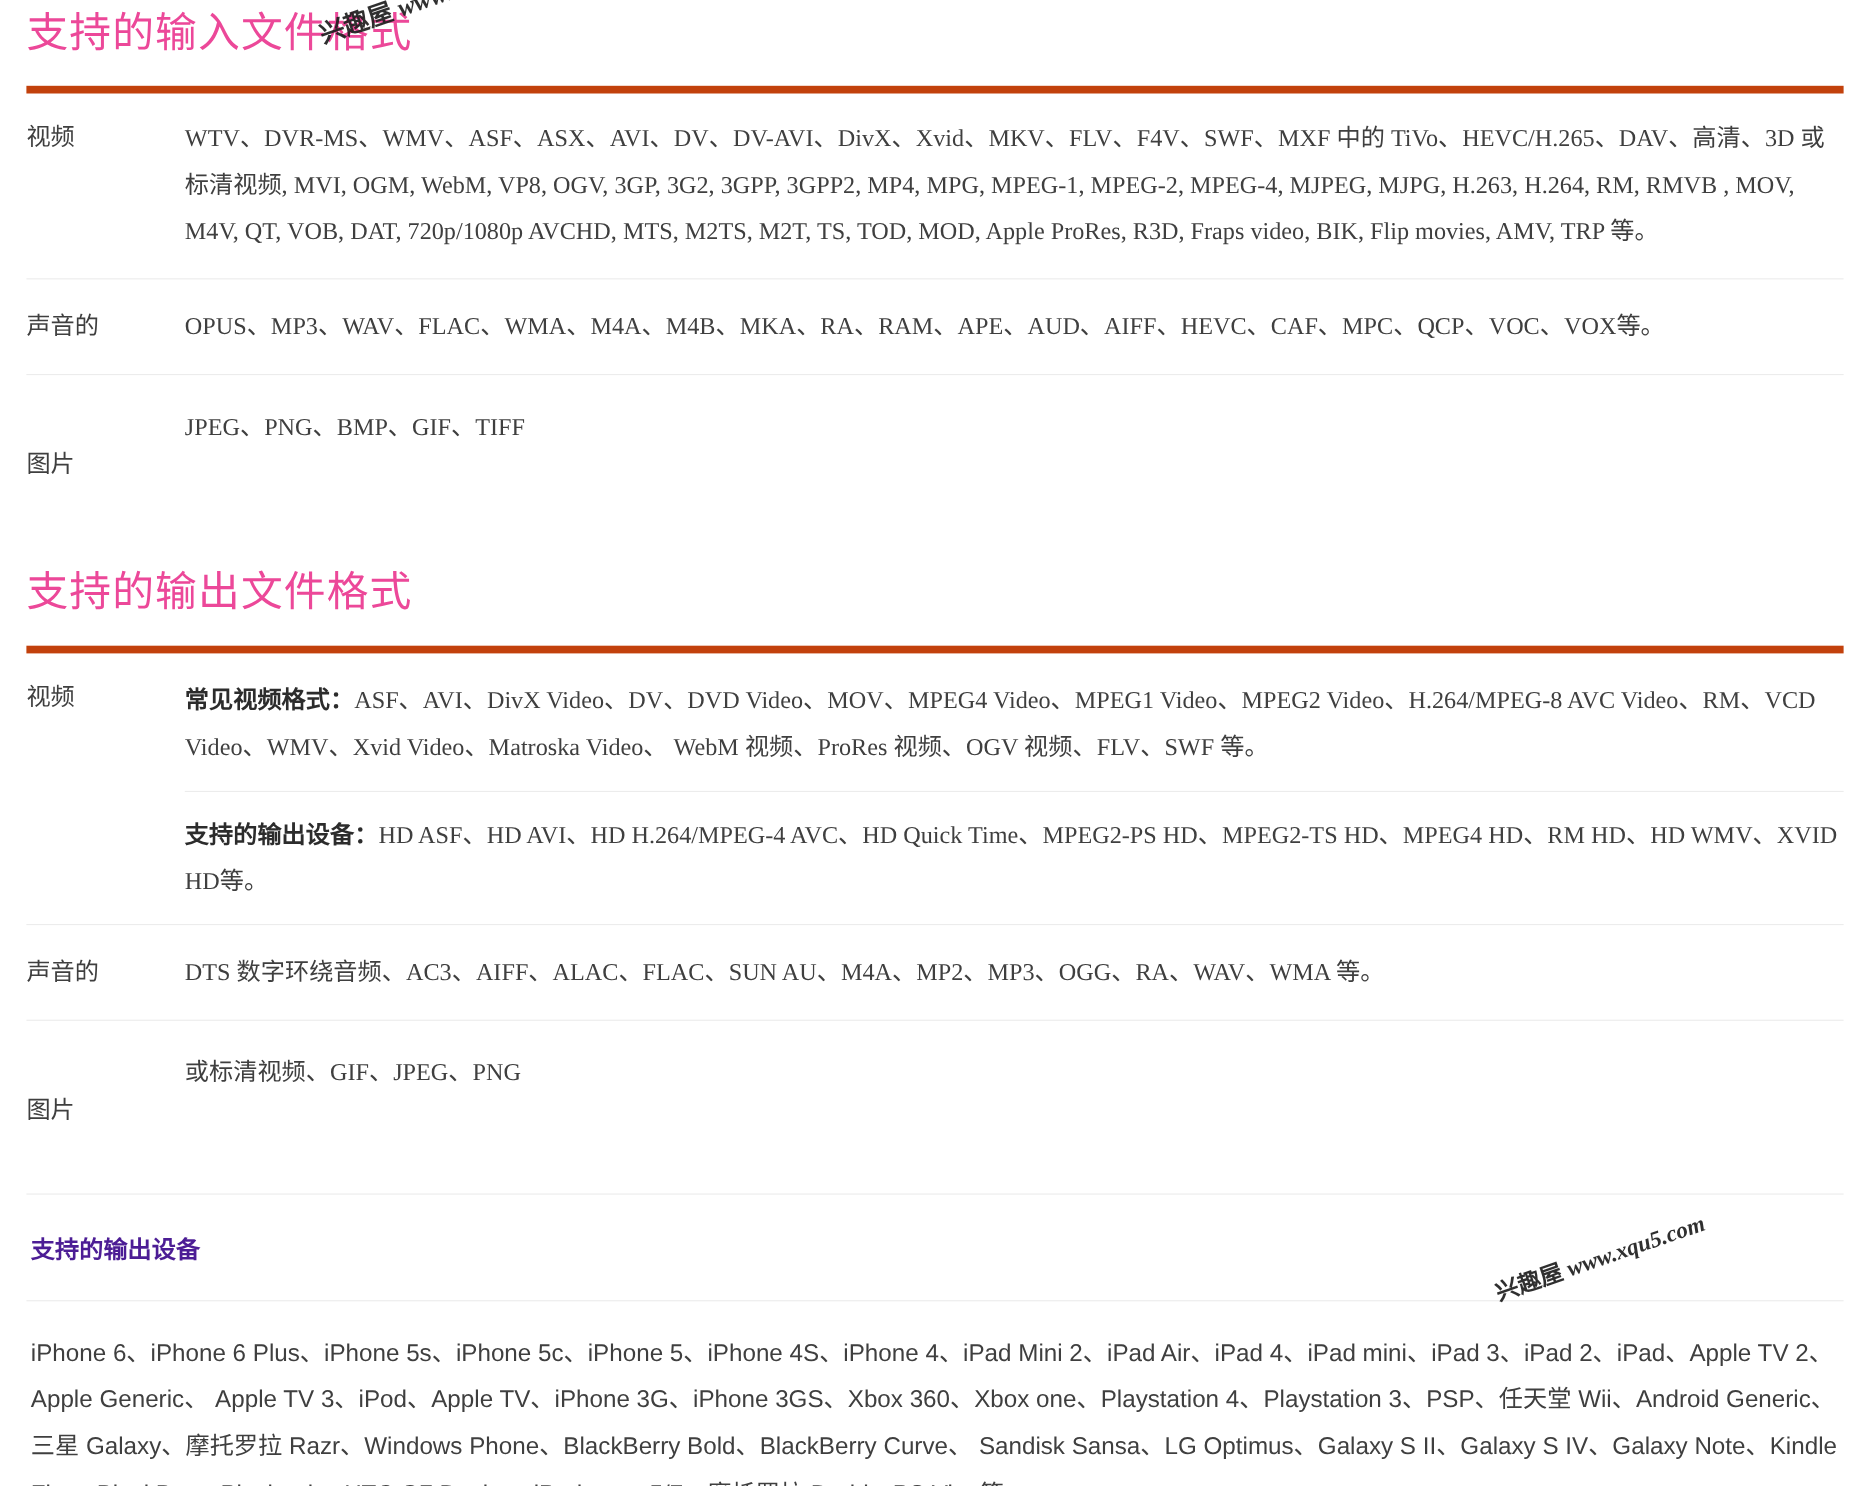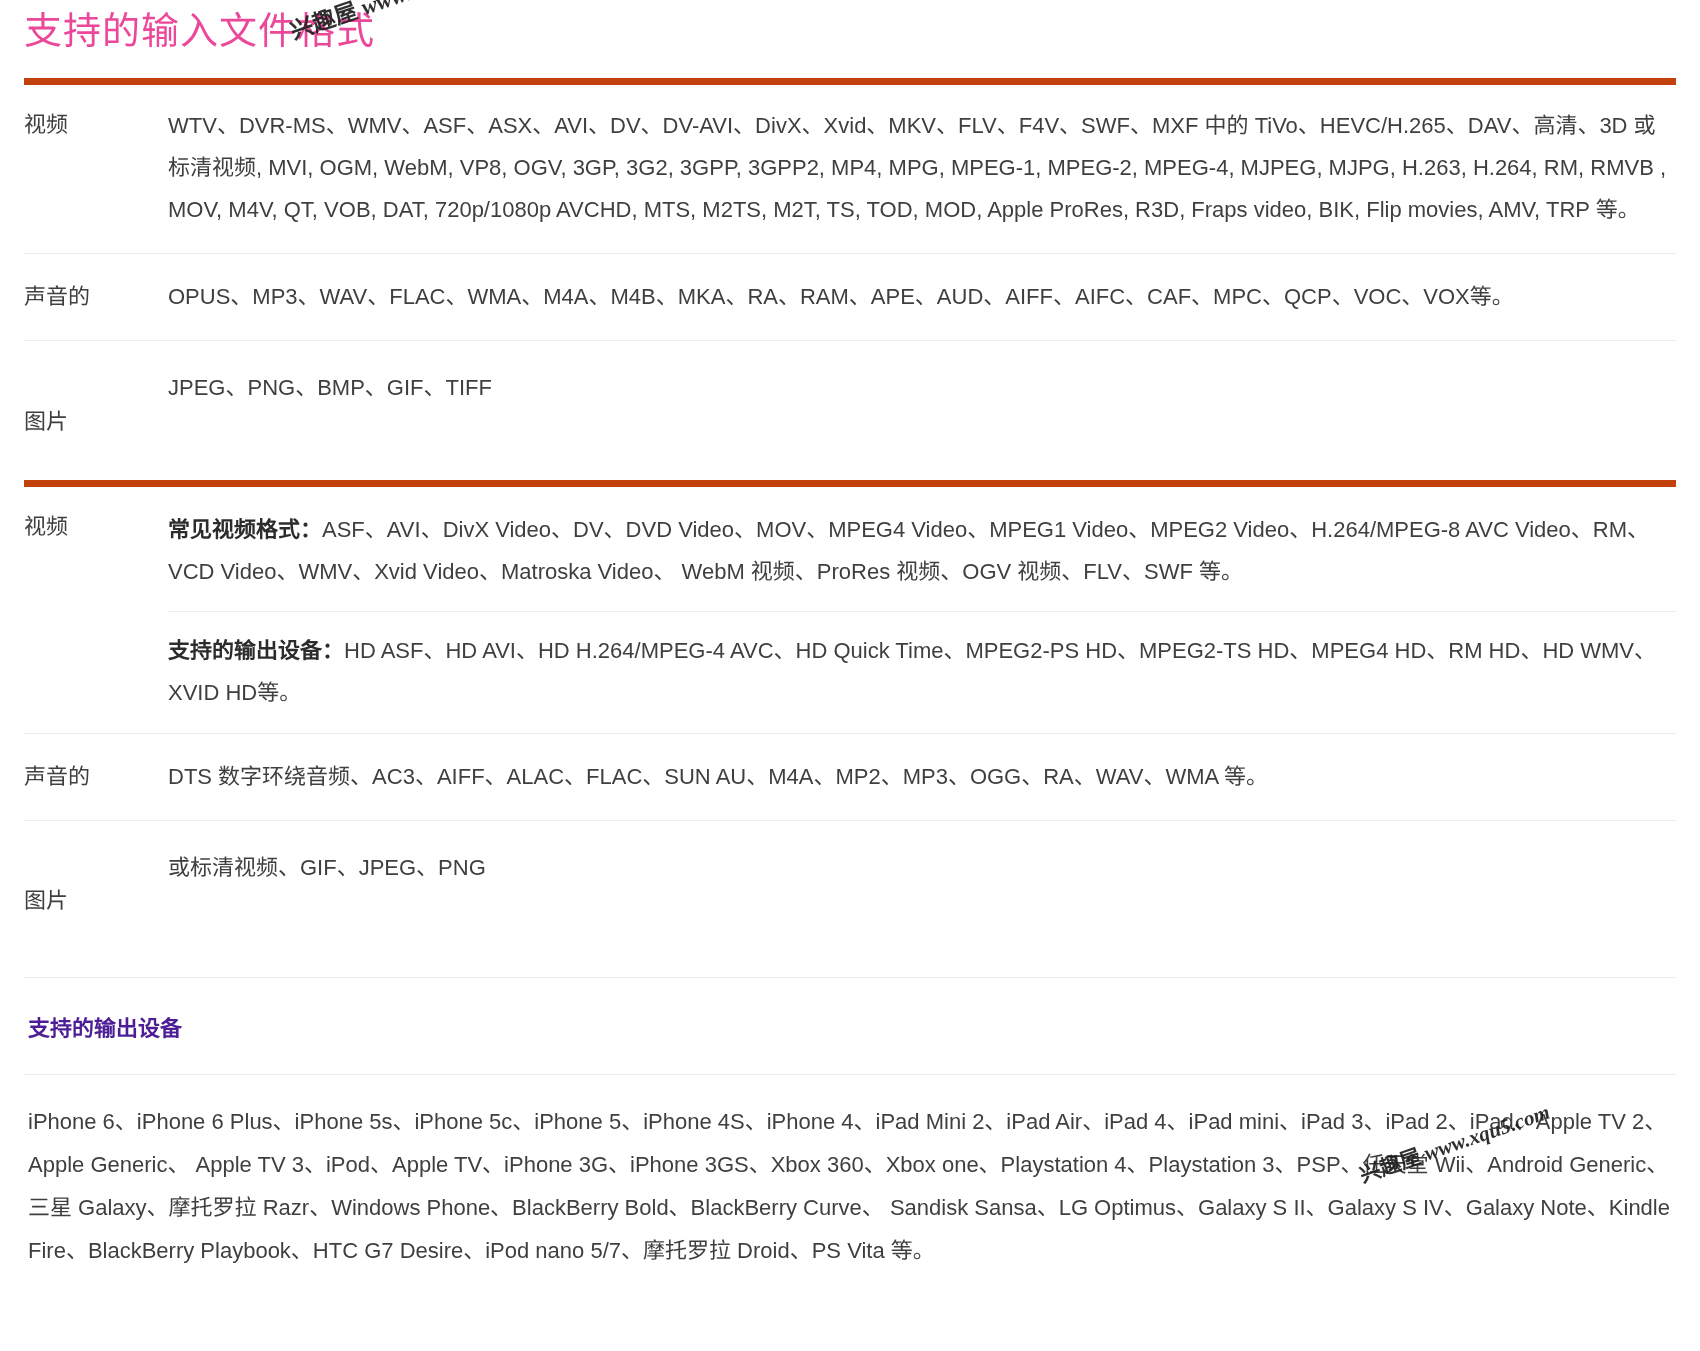--- a/index.html
+++ b/index.html
@@ -62,20 +62,21 @@
     align-items: flex-end;
     padding-bottom: 42px;
   }
   .row-body {
     flex: 1 1 auto;
     font-size: 22px;
     line-height: 1.92;
     color: #3f3f3f;
     padding: 20px 0 22px 24px;
     word-break: break-word;
+    font-family: Liberation Serif, serif;
   }
   .row-body.tight {
     padding-top: 22px;
     padding-bottom: 22px;
   }
 
   .subrow {
     border-top: 1px solid #ececec;
     padding: 18px 0 18px 0;
   }
@@ -150,28 +151,29 @@
 
   <h1 class="section-title">支持的输入文件格式</h1>
 
   <div class="row first">
     <div class="row-label">视频</div>
     <div class="row-body">WTV、DVR-MS、WMV、ASF、ASX、AVI、DV、DV-AVI、DivX、Xvid、MKV、FLV、F4V、SWF、MXF 中的 TiVo、HEVC/H.265、DAV、高清、3D 或标清视频, MVI, OGM, WebM, VP8, OGV, 3GP, 3G2, 3GPP, 3GPP2, MP4, MPG, MPEG-1, MPEG-2, MPEG-4, MJPEG, MJPG, H.263, H.264, RM, RMVB , MOV, M4V, QT, VOB, DAT, 720p/1080p AVCHD, MTS, M2TS, M2T, TS, TOD, MOD, Apple ProRes, R3D, Fraps video, BIK, Flip movies, AMV, TRP 等。</div>
   </div>
 
   <div class="row">
     <div class="row-label label-middle">声音的</div>
-    <div class="row-body tight">OPUS、MP3、WAV、FLAC、WMA、M4A、M4B、MKA、RA、RAM、APE、AUD、AIFF、AIFC、CAF、MPC、QCP、VOC、VOX等。</div>
+    <div class="row-body tight">OPUS、MP3、WAV、FLAC、WMA、M4A、M4B、MKA、RA、RAM、APE、AUD、AIFF、HEVC、CAF、MPC、QCP、VOC、VOX等。</div>
   </div>
 
   <div class="row">
     <div class="row-label label-bottom">图片</div>
     <div class="row-body img-block">JPEG、PNG、BMP、GIF、TIFF</div>
   </div>
 
+  <h1 class="section-title second">支持的输出文件格式</h1>
 
   <div class="row first">
     <div class="row-label">视频</div>
     <div class="row-body" style="padding-top:0;padding-bottom:0;">
       <div class="subrow first-sub">
         <span class="sub-label">常见视频格式：</span><span>ASF、AVI、DivX Video、DV、DVD Video、MOV、MPEG4 Video、MPEG1 Video、MPEG2 Video、H.264/MPEG-8 AVC Video、RM、VCD Video、WMV、Xvid Video、Matroska Video、 WebM 视频、ProRes 视频、OGV 视频、FLV、SWF 等。</span>
       </div>
       <div class="subrow">
         <span class="sub-label">支持的输出设备：</span><span>HD ASF、HD AVI、HD H.264/MPEG-4 AVC、HD Quick Time、MPEG2-PS HD、MPEG2-TS HD、MPEG4 HD、RM HD、HD WMV、XVID HD等。</span>
       </div>

